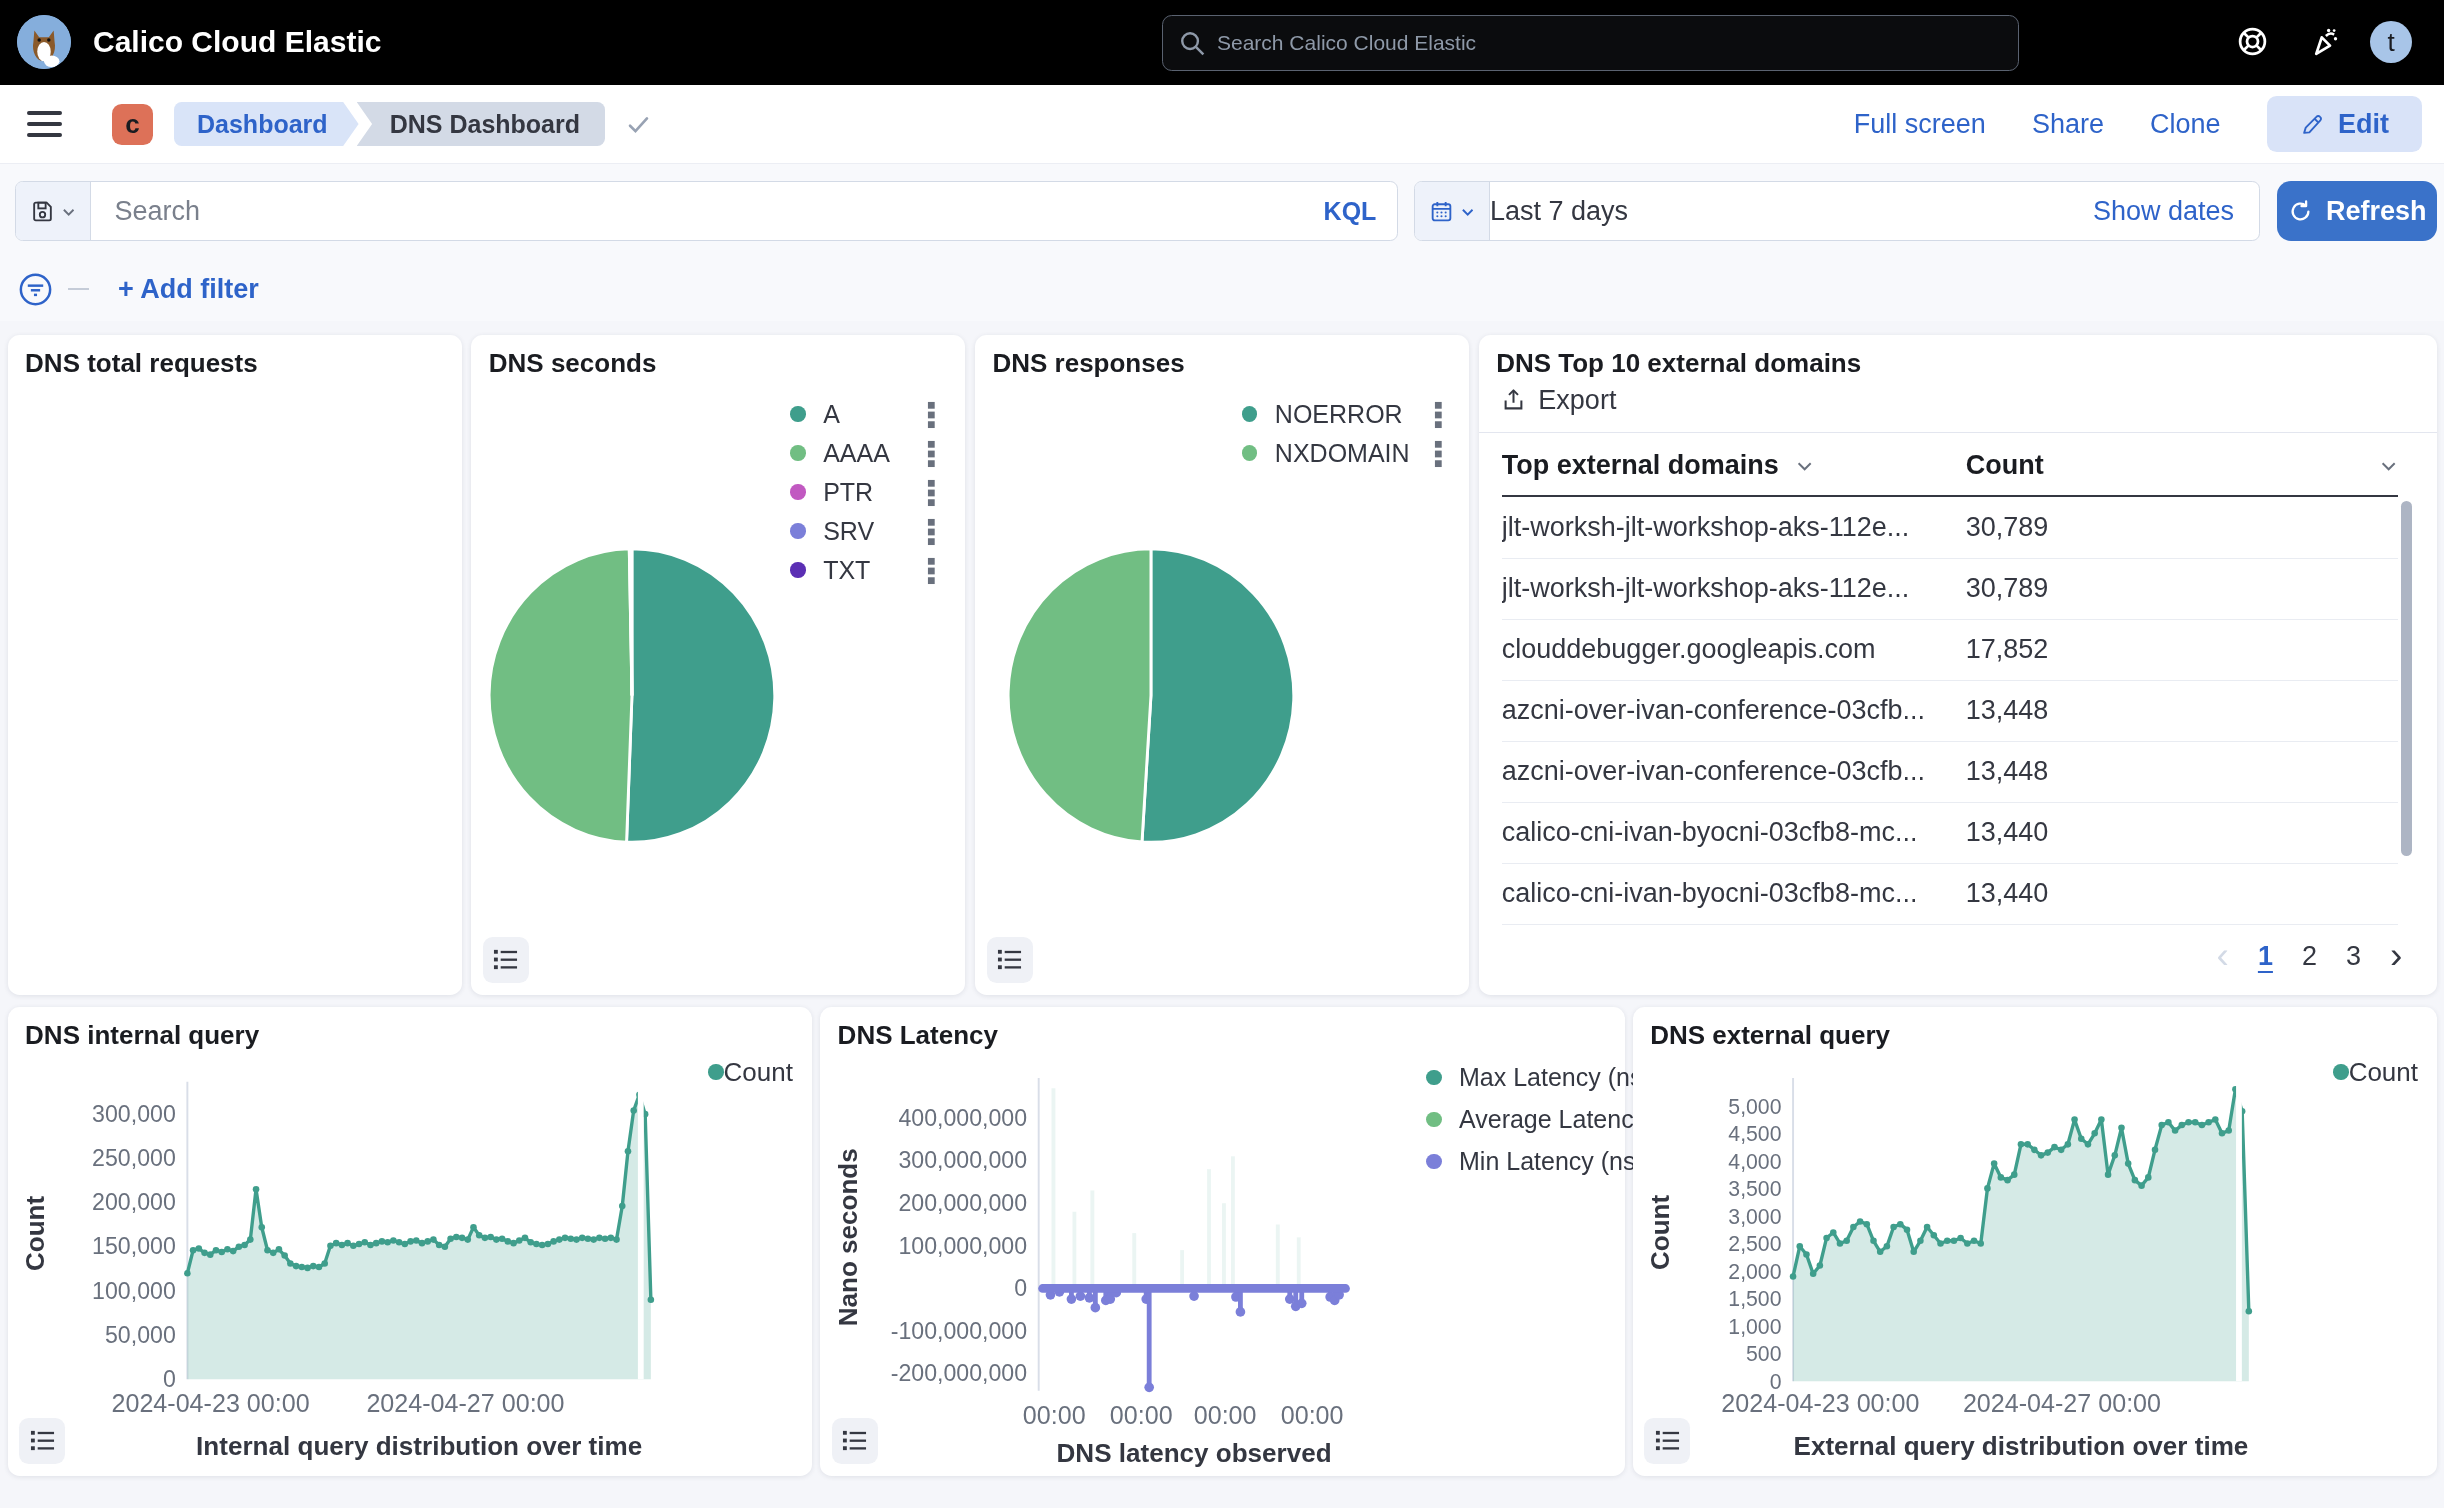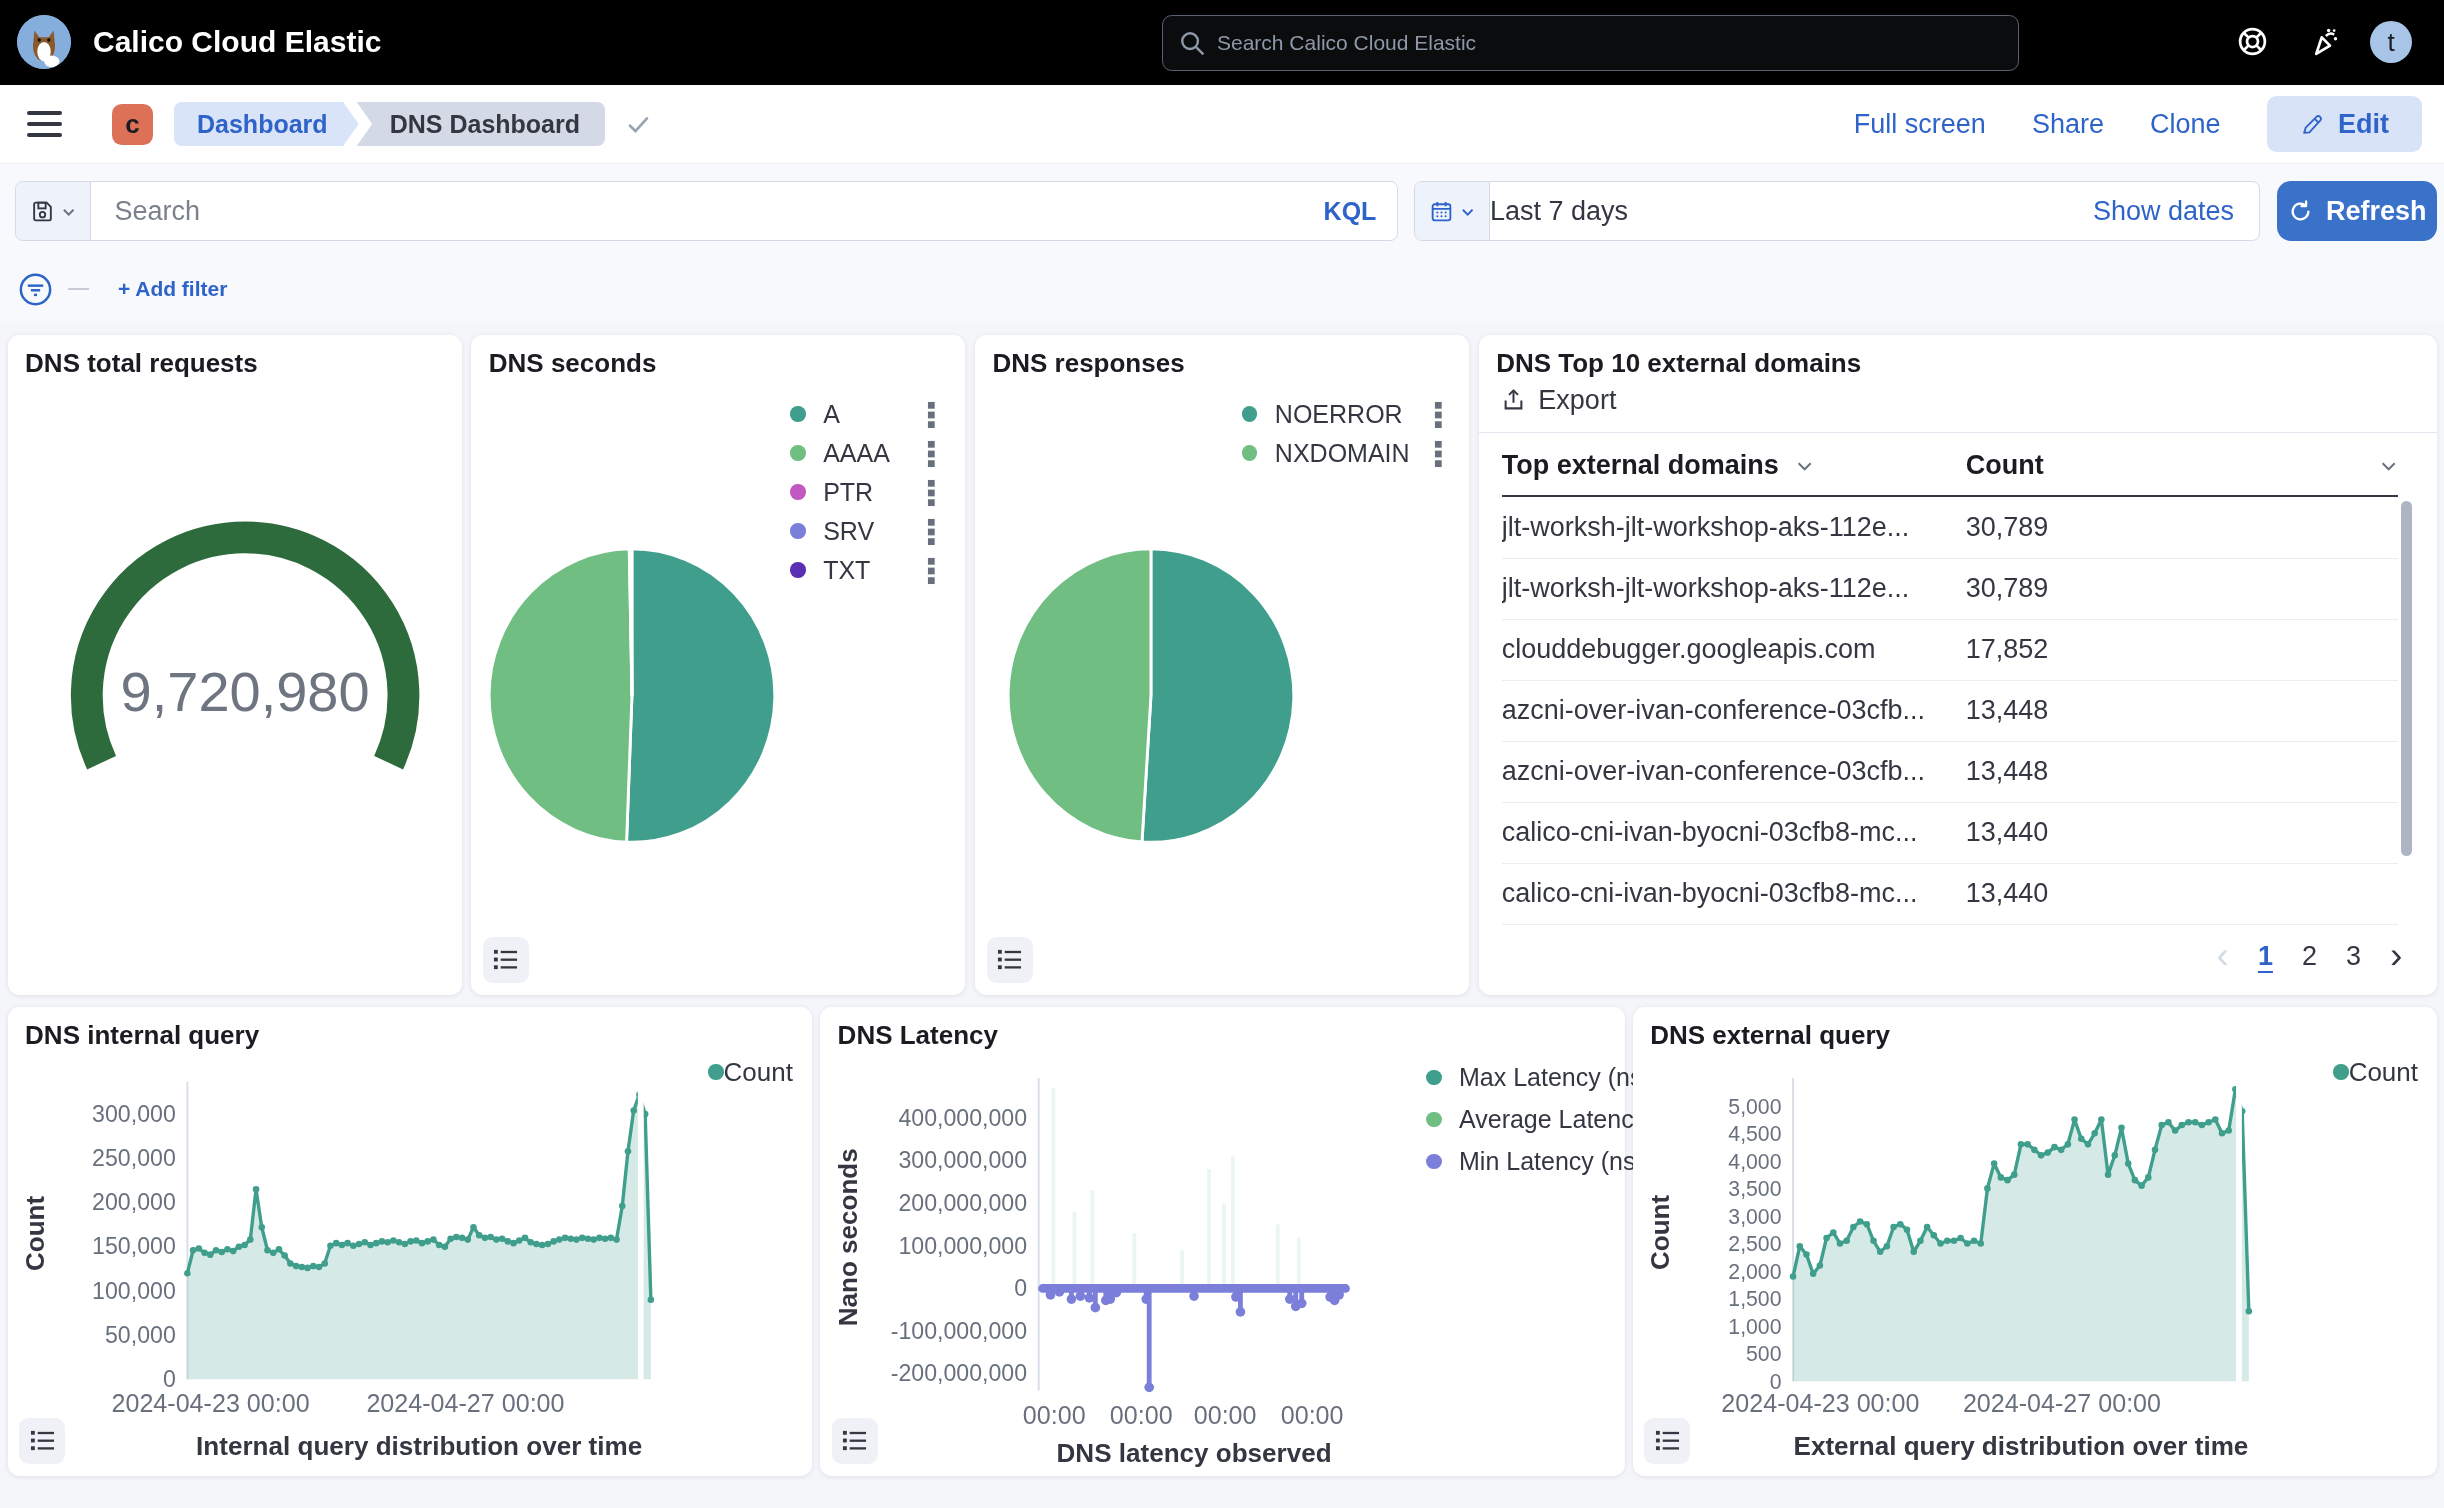--- a/index.html
+++ b/index.html
@@ -52,21 +52,21 @@
   .date-ctl { position:absolute; left:1414px; top:17.4px; width:846px; height:60px; background:#fff;
               border:1px solid #D3DAE6; border-radius:7.7px; display:flex; align-items:center; overflow:hidden; }
   .time-range { font-size:27px; color:#343741; cursor:pointer; }
   .show-dates { margin-left:auto; padding-right:25px; color:#2E63C9; font-size:27px; cursor:pointer; }
   .refresh-btn { position:absolute; left:2277px; top:17.4px; width:160px; height:60px; background:#3A72C9;
                  border:none; border-radius:14px; color:#fff; font-size:27px; font-weight:600;
                  display:flex; align-items:center; justify-content:center; gap:11.6px; cursor:pointer; font-family:inherit; }
 
   .addfilter-row { position:relative; height:64px; background:#F8F9FC; display:flex; align-items:center; }
   .dash { width:21px; height:2.9px; background:#C5CCD8; margin-left:13.5px; }
-  .add-filter { margin-left:29px; color:#2E63C9; font-size:21px; font-weight:600; cursor:pointer; }
+  .add-filter { margin-left:29px; color:#2E63C9; font-size:27px; font-weight:600; cursor:pointer; }
 
   
   .dash-main { padding:13.5px 7.7px 0 7.7px; background:#F5F6FA; }
   .row1 { display:grid; grid-template-columns:454px 494px 494px 1fr; gap:9.7px; }
   .row2 { display:grid; grid-template-columns:1fr 1fr 1fr; gap:8px; margin-top:12px; }
   .panel { position:relative; background:#fff; border-radius:11.6px; box-shadow:0 1px 4.8px rgba(25,39,64,0.10); }
   .row1 .panel { height:660px; }
   .row2 .panel { height:469px; }
   .p-title { position:absolute; left:17.4px; top:13.5px; font-size:26px; font-weight:700; color:#1A1C21; }
 
@@ -237,24 +237,20 @@
   <div class="dash"></div>
   <span class="add-filter">+ Add filter</span>
 </div>
 
 <div class="dash-main">
 
   <div class="row1">
 
     <div class="panel">
       <div class="p-title">DNS total requests</div>
-      <div class="chart-svg"><svg width="419" height="483" viewBox="0 0 434 500">
-            <path d="M 79.36552292598938 399.3093949254747 A 164 164 0 1 1 376.6344770740106 399.3093949254747" fill="none" stroke="#2E6B3C" stroke-width="33"></path>
-            <text x="228" y="346" text-anchor="middle" font-size="58" fill="#6E7480" font-family="Liberation Sans, sans-serif" font-weight="400">9,720,980</text>
-          </svg></div>
     </div>
 
     <div class="panel">
       <div class="p-title">DNS seconds</div>
       <div class="legend legend-requests">
           <div class="legend-row">
             <span class="legend-dot" style="background: rgb(63, 158, 140);"></span>
             <span class="legend-label">A</span>
             <svg width="11.6" height="29" viewBox="0 0 12 30" class="legend-more">
               <rect x="2" y="2" width="7" height="7" fill="#69707D"></rect>

